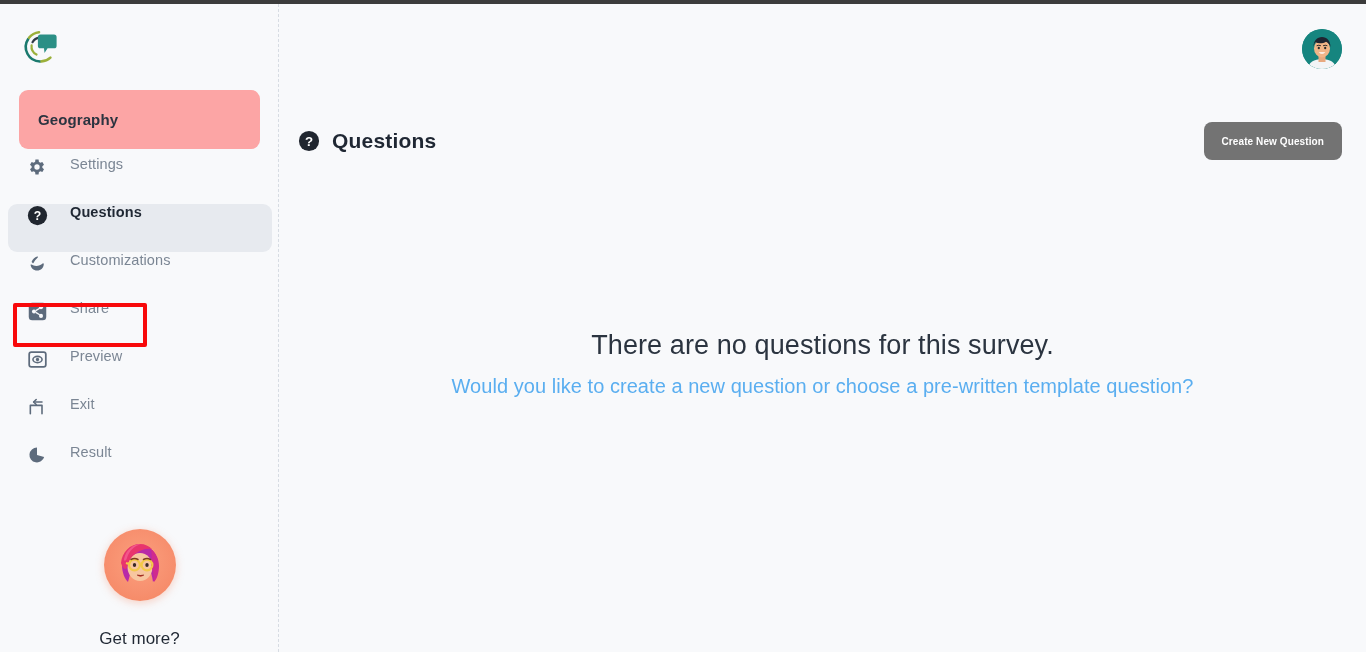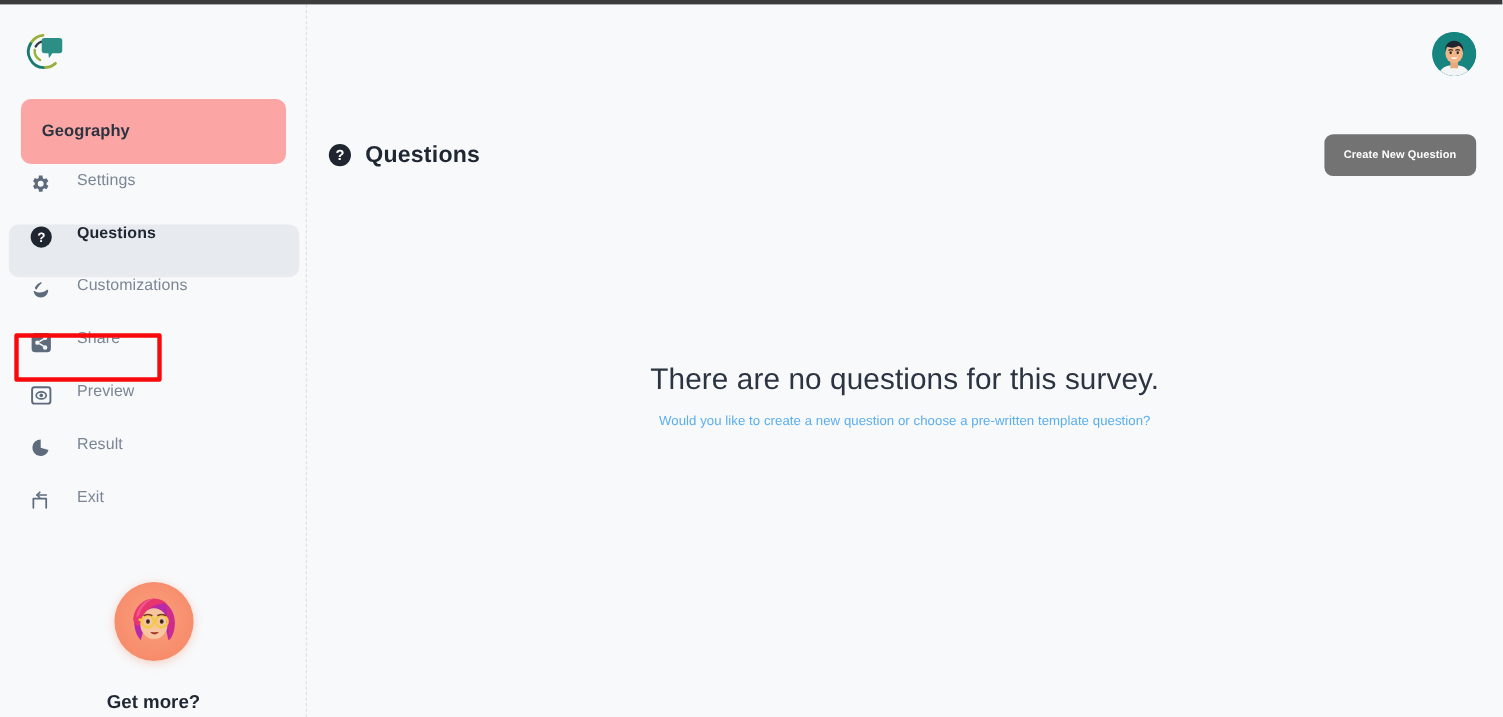--- a/index.html
+++ b/index.html
@@ -142,21 +142,21 @@
     margin: 0 auto;
     border-radius: 50%;
     position: relative;
     overflow: hidden;
     background: radial-gradient(circle at 50% 45%, #fba07e 0%, #f78f6e 60%, #f4845f 100%);
     box-shadow: 0 2px 9px rgba(244,132,95,.35);
   }
   .promo-title {
     margin-top: 28px;
     font-size: 17px;
-    font-weight: bold;
+    font-weight: normal;
     color: #1f2733;
   }
 
   
   .main {
     flex: 1 1 auto;
     height: 648px;
     background: #f8f9fb;
     position: relative;
   }
@@ -221,21 +221,21 @@
     text-align: center;
   }
   .empty-title {
     font-size: 27px;
     color: #2b3440;
     letter-spacing: .1px;
   }
   .empty-link {
     display: inline-block;
     margin-top: 14px;
-    font-size: 12px;
+    font-size: 20px;
     color: #5aaef0;
     text-decoration: none;
     cursor: pointer;
     letter-spacing: .05px;
   }
 </style>
 </head>
 <body>
 
 <div class="top-strip"></div>
@@ -311,36 +311,36 @@
             <rect x="2.5" y="3.5" width="19" height="17" rx="2.5" fill="none" stroke="#5d6b7c" stroke-width="2"></rect>
             <ellipse cx="12" cy="12" rx="5.2" ry="3.6" fill="none" stroke="#5d6b7c" stroke-width="1.8"></ellipse>
             <circle cx="12" cy="12" r="1.9" fill="#5d6b7c"></circle>
           </svg>
         </span>
         <span class="nav-label">Preview</span>
       </div>
 
       <div class="nav-item">
         <span class="nav-icon">
-          <svg width="20" height="20" viewBox="0 0 24 24">
-            <path d="M12 3 A9 9 0 1 0 20.6 14.4 L12 12 Z" fill="#5d6b7c"></path>
-          </svg>
-        </span>
-        <span class="nav-label">Result</span>
-      </div>
-
-      <div class="nav-item">
-        <span class="nav-icon">
           <svg width="20" height="20" viewBox="0 0 24 24" fill="none" stroke="#5d6b7c" stroke-width="1.9" stroke-linecap="round" stroke-linejoin="round">
             <path d="M4 20 L4 10 L18 10 L18 20"></path>
             <path d="M8 6 L18 6"></path>
             <path d="M11 3 L8 6 L11 9"></path>
           </svg>
         </span>
         <span class="nav-label">Exit</span>
+      </div>
+
+      <div class="nav-item">
+        <span class="nav-icon">
+          <svg width="20" height="20" viewBox="0 0 24 24">
+            <path d="M12 3 A9 9 0 1 0 20.6 14.4 L12 12 Z" fill="#5d6b7c"></path>
+          </svg>
+        </span>
+        <span class="nav-label">Result</span>
       </div>
 
     </nav>
 
     <div class="highlight-box"></div>
 
     <div class="promo">
       <div class="promo-avatar">
         <svg width="72" height="72" viewBox="0 0 72 72">
 

